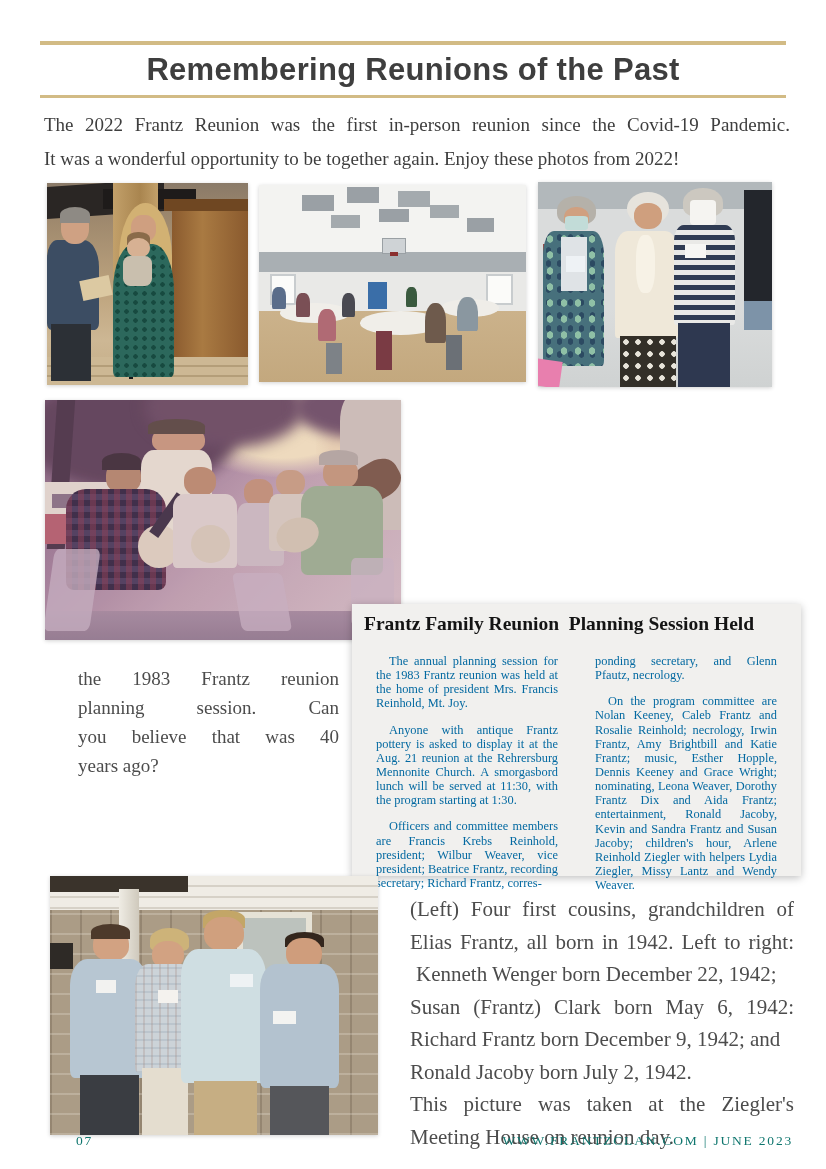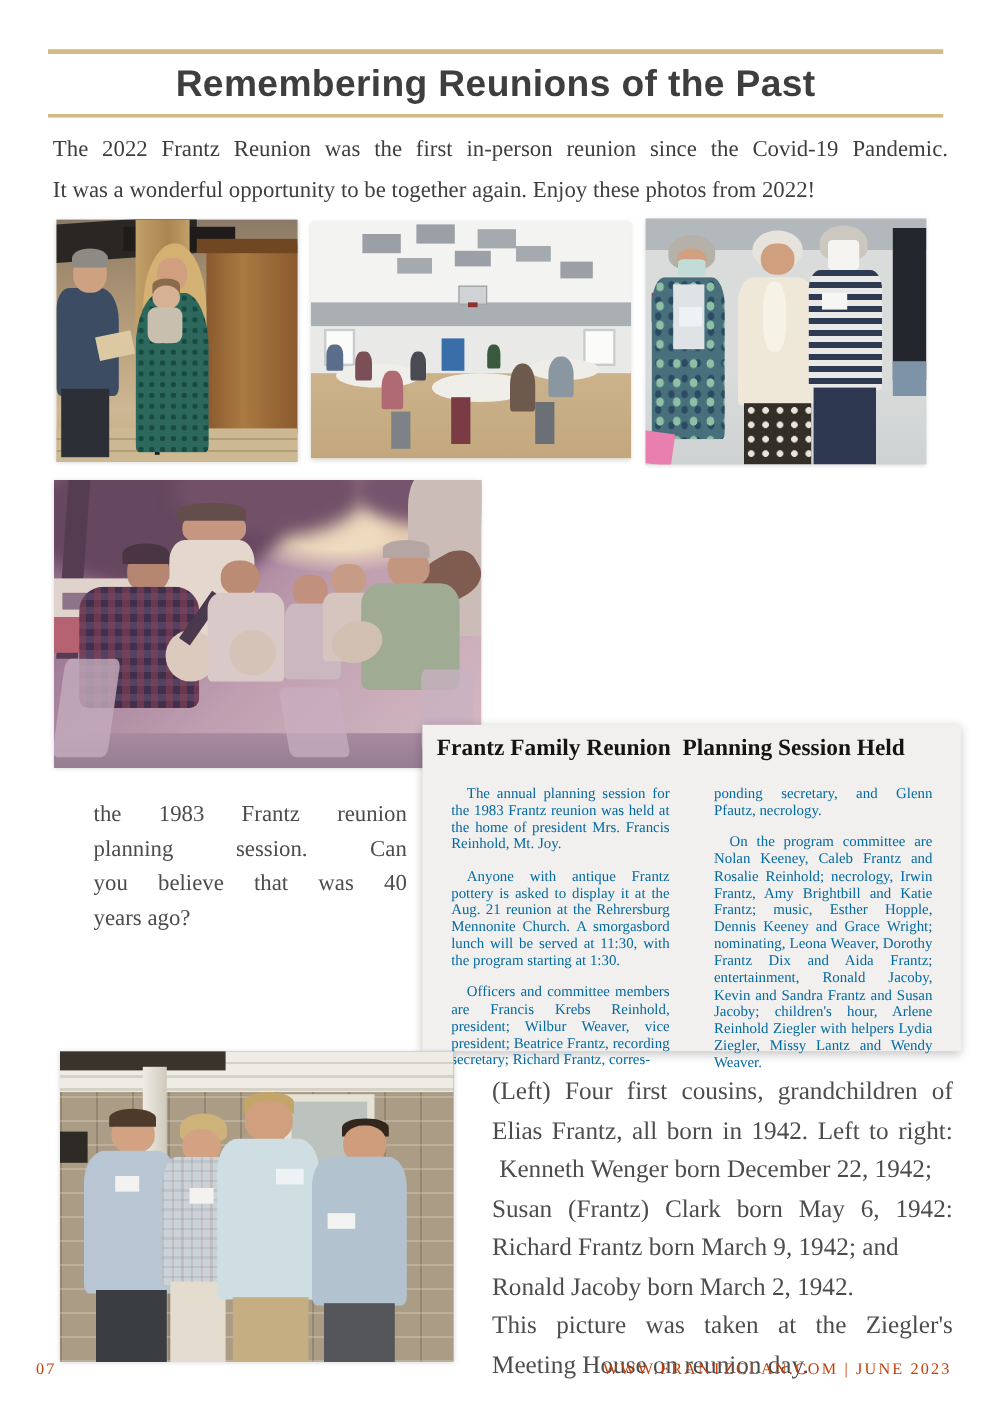--- a/index.html
+++ b/index.html
@@ -23,21 +23,21 @@
   .clip { position:absolute; background:#f1f0ee; box-shadow:0 2px 8px rgba(0,0,0,.25);
           padding:9px 12px 8px; box-sizing:border-box; color:#1b1b1b; }
   .clip h2 { margin:0 0 7px 0; font-size:19.5px; font-weight:bold; color:#141414;
              white-space:pre; font-family:"Liberation Serif", serif; }
   .cols { display:flex; gap:13px; }
   .col { width:50%; }
   .col p { margin:12px; font-size:12.4px; line-height:1.14; text-align:justify;
            text-indent:13px; color:#0369a1; }
   .col p.ni { text-indent:0; }
 
-  .foot { position:absolute; font-size:13.5px; letter-spacing:1.8px; color:#c2410c; }
+  .foot { position:absolute; font-size:13.5px; letter-spacing:1.8px; color:#0f766e;margin-left:46px; }
 </style>
 </head>
 <body>
 
 <div class="page">
 
   <div class="rule" style="left:40px;top:41px;width:746px;height:4px;"></div>
   <div class="title" style="top:52px;">Remembering Reunions of the Past</div>
   <div class="rule" style="left:40px;top:95px;width:746px;height:3px;"></div>
 
@@ -208,22 +208,22 @@
     <i style="left:64%;top:34%;width:24%;height:48%;background:#b3c2cf;border-radius:20% 20% 6% 6%;"></i>
     <i style="left:68%;top:52%;width:7%;height:5%;background:#f3f3f1;"></i>
     <i style="left:67%;top:81%;width:18%;height:19%;background:#55565a;"></i>
   </div>
 
   <div class="tb" style="left:410px;top:893px;width:384px;font-size:21px;line-height:32.5px;color:#4c4c4c;">
     <div class="line s">(Left) Four first cousins, grandchildren of</div>
     <div class="line s">Elias Frantz, all born in 1942. Left to right:</div>
     <div class="line ind"> Kenneth Wenger born December 22, 1942;</div>
     <div class="line s">Susan (Frantz) Clark born May 6, 1942:</div>
-    <div class="line">Richard Frantz born March 9, 1942; and</div>
-    <div class="line">Ronald Jacoby born March 2, 1942.</div>
+    <div class="line">Richard Frantz born December 9, 1942; and</div>
+    <div class="line">Ronald Jacoby born July 2, 1942.</div>
     <div class="line s">This picture was taken at the Ziegler's</div>
     <div class="line">Meeting House on reunion day.</div>
   </div>
 
   <div class="foot" style="left:30px;top:1133px;">07</div>
   <div class="foot" style="right:33px;top:1133px;">WWW.FRANTZCLAN.COM | JUNE 2023</div>
 
 </div>
 
 </body></html>

